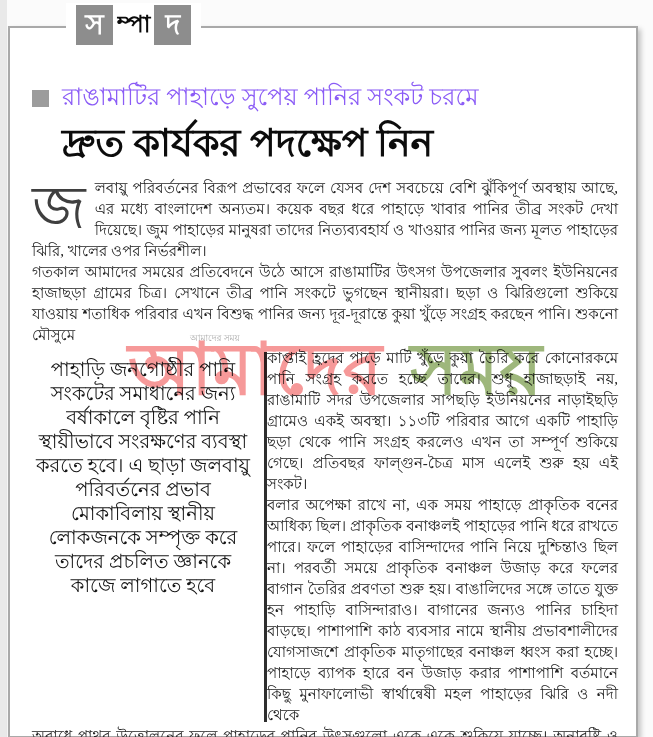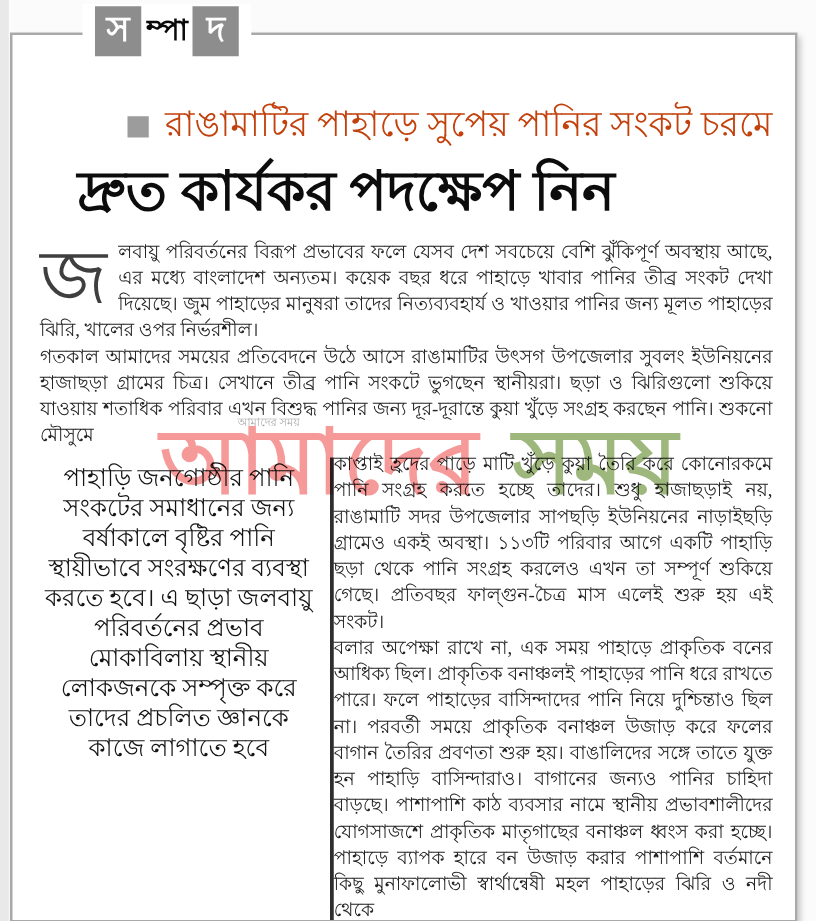--- a/index.html
+++ b/index.html
@@ -28,25 +28,25 @@
     width:37px;height:40px;background:#8d8d8d;color:#ffffff;
     font-weight:bold;font-size:28px;line-height:40px;text-align:center;
     display:inline-block;
   }
   .m-plain{
     color:#0a0a0a;font-weight:bold;font-size:23px;line-height:40px;
     padding:0 2px;display:inline-block;
   }
   .kicker{
     display:flex;align-items:center;gap:13px;
-    font-size:28px;color:#c2410c;margin:4px 0 2px 0;justify-content:flex-end;
+    font-size:24px;color:#8b5cf6;margin:4px 0 2px 0;
   }
   .kicker-bullet{width:17px;height:17px;background:#9c9c9c;flex:none;}
   .headline{
-    font-size:44px;font-weight:bold;color:#0c0c0c;
+    font-size:38px;font-weight:bold;color:#0c0c0c;
     margin:4px 0 12px 30px;line-height:1.15;font-family:Liberation Serif, serif;
   }
   .body-text{
     font-size:15px;line-height:21px;color:#222222;text-align:justify;
   }
   .body-text p{margin:0;}
   .dropcap{
     float:left;font-size:60px;line-height:54px;color:#3f3f3f;
     padding:3px 9px 0 0;font-weight:normal;
   }

